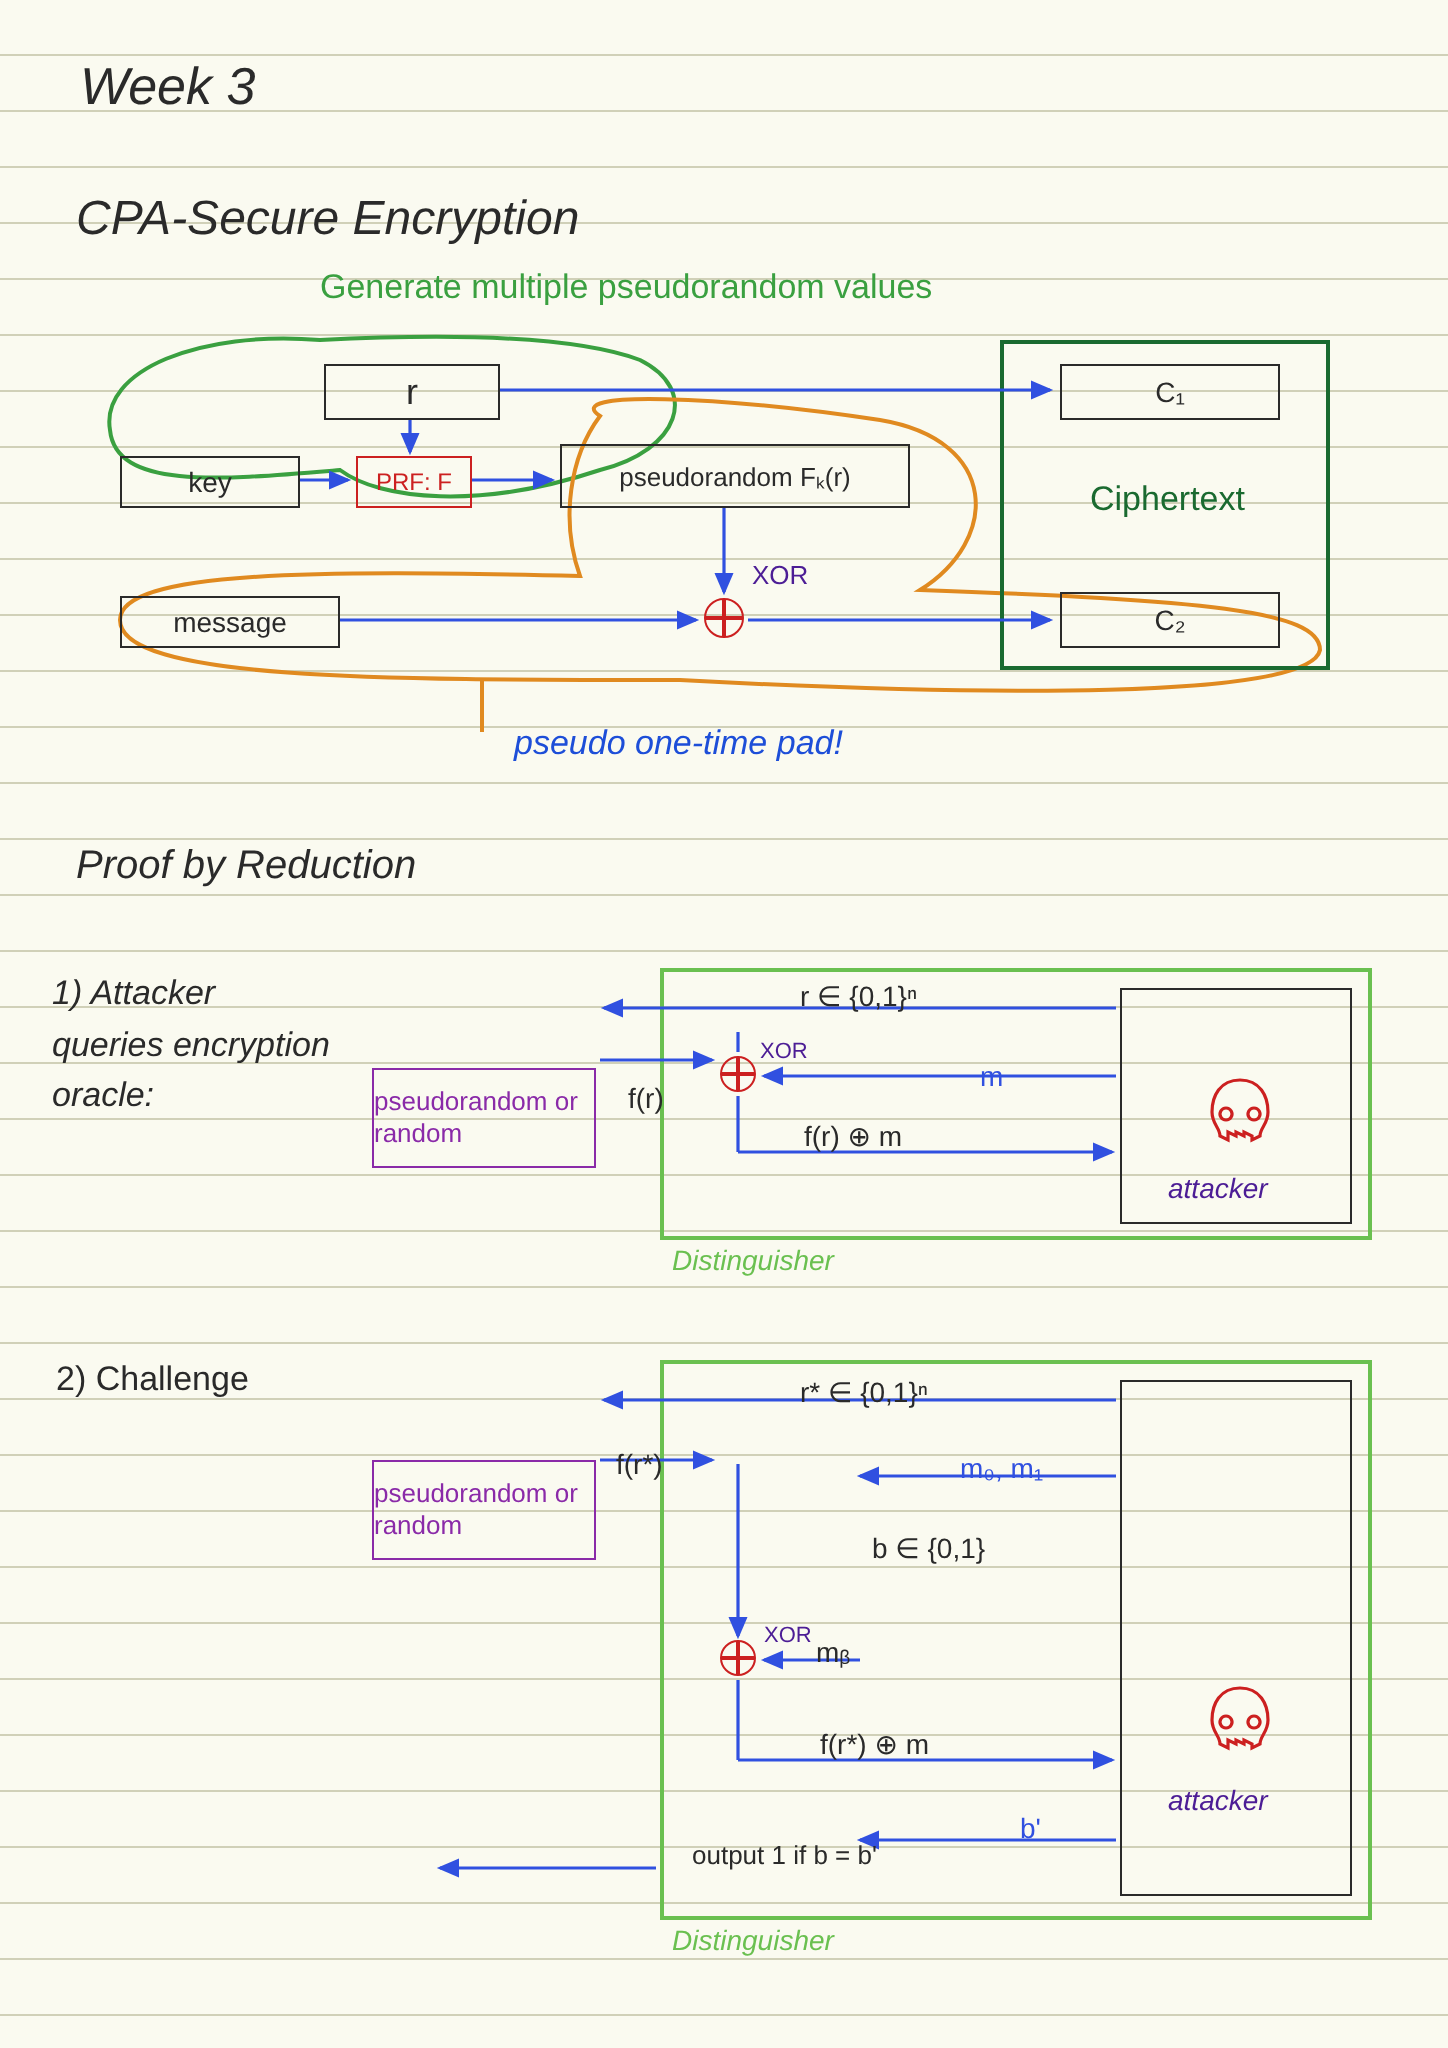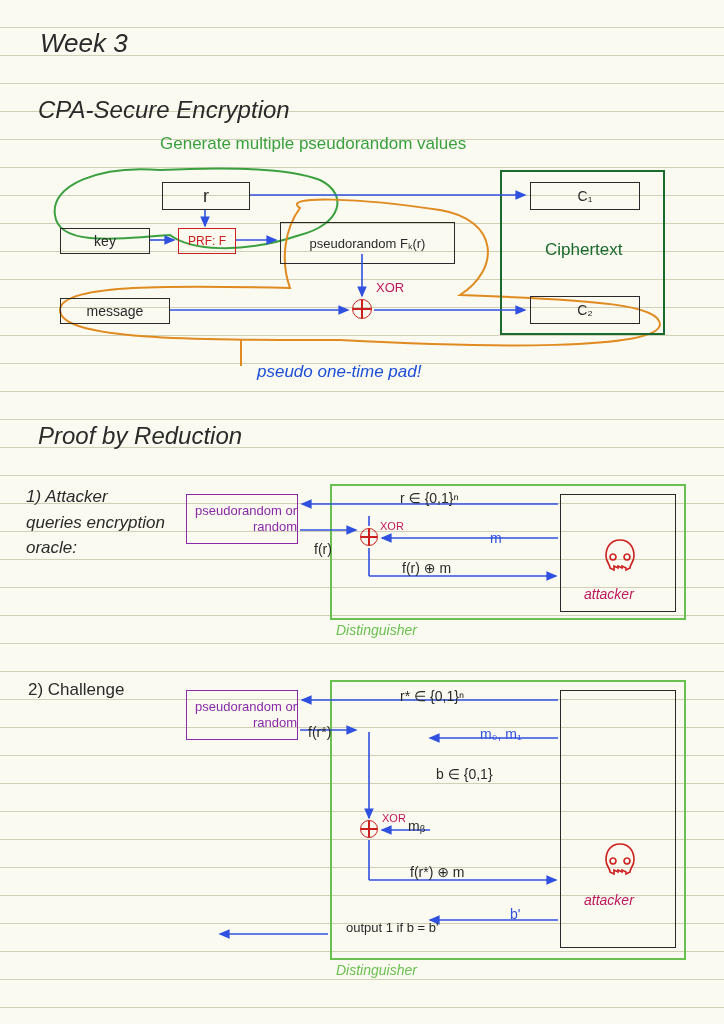--- a/index.html
+++ b/index.html
@@ -35,21 +35,21 @@
     position: absolute;
     border: 1.5px solid #2a2a2a;
     background: transparent;
     display: flex;
     align-items: center;
     justify-content: center;
     font-size: 14px;
     color: #2a2a2a;
   }
   .box.redtext { color: #cc2020; border-color: #cc2020; }
-  .box.purpletext { color: #8a2aa8; border-color: #8a2aa8; text-align: right; line-height: 1.2; font-size: 13px; }
+  .box.purpletext { color: #8a2aa8; border-color: #8a2aa8; text-align: left; line-height: 1.2; font-size: 13px; margin-top: 40px; }
   .cipherbox {
     position: absolute;
     border: 2px solid #1a6a30;
     background: transparent;
   }
   .distinguisher {
     position: absolute;
     border: 2px solid #6ac050;
     background: transparent;
   }
@@ -67,21 +67,21 @@
   }
   .xor-circle::before { width: 100%; height: 1.6px; }
   .xor-circle::after { width: 1.6px; height: 100%; }
   .annot {
     position: absolute;
     font-size: 14px;
     color: #2a2a2a;
   }
   .annot.green { color: #3aa040; }
   .annot.orange { color: #1d4ed8; font-style: italic; margin-left: 32px; }
-  .annot.red { color: #be185d; text-align: center; }
+  .annot.red { color: #4c1d95; text-align: center; }
   .annot.blue { color: #3050e0; }
   .annot.lime { color: #6ac050; font-style: italic; }
   .skull {
     position: absolute;
     width: 40px; height: 40px;
   }
   .freehand {
     position: absolute;
     stroke-width: 2;
     fill: none;
@@ -104,21 +104,21 @@
     <path d="M 120 10 C 60 5, 10 25, 15 55 C 18 85, 70 80, 130 75 C 150 90, 200 95, 260 75 C 300 65, 310 35, 280 20 C 240 5, 160 8, 120 10 Z" stroke="#3aa040" fill="none" stroke-width="2" stroke-linecap="round"></path>
   </svg>
 
   <svg class="freehand" style="top:190px;left:40px" width="640" height="170">
     <path d="M 260 18 C 240 5, 320 8, 400 20 C 460 30, 460 80, 420 105 C 560 110, 620 115, 620 135 C 615 160, 450 158, 300 150 C 150 150, 20 150, 20 120 C 20 95, 120 95, 250 98 C 240 70, 245 38, 260 18 Z" stroke="#e08a20" fill="none" stroke-width="2" stroke-linecap="round"></path>
   </svg>
 
   <div class="box" style="top:182px;left:162px;width:88px;height:28px;font-size:18px">r</div>
   <div class="box" style="top:228px;left:60px;width:90px;height:26px">key</div>
   <div class="box redtext" style="top:228px;left:178px;width:58px;height:26px;font-size:12px">PRF: F</div>
-  <div class="box" style="top:222px;left:280px;width:175px;height:42px;font-size:13px">pseudorandom Fₖ(r)</div>
+  <div class="box" style="top:222px;left:280px;width:175px;height:32px;font-size:13px">pseudorandom Fₖ(r)</div>
   <div class="box" style="top:298px;left:60px;width:110px;height:26px">message</div>
 
   <div class="cipherbox" style="top:170px;left:500px;width:165px;height:165px"></div>
   <div class="box" style="top:182px;left:530px;width:110px;height:28px">C₁</div>
   <div class="annot" style="top:240px;left:545px;font-size:17px;color:#1a6a30">Ciphertext</div>
   <div class="box" style="top:296px;left:530px;width:110px;height:28px">C₂</div>
 
   <div class="xor-circle" style="top:299px;left:352px"></div>
   <div class="annot red" style="top:280px;left:376px;font-size:13px">XOR</div>
 
@@ -143,21 +143,21 @@
 
     <line x1="324" y1="140" x2="475" y2="140" stroke="#3050e0" stroke-width="1.6" marker-end="url(#ah)"></line>
   </svg>
 
   <div class="annot orange" style="top:362px;left:225px;font-size:17px">pseudo one-time pad!</div>
 
   <svg style="position:absolute;top:338px;left:235px" width="12" height="28">
     <line x1="6" y1="28" x2="6" y2="2" stroke="#e08a20" stroke-width="2"></line>
   </svg>
 
-  <div class="hand-title" style="top:422px;left:38px;font-size:24px">Proof by Reduction</div>
+  <div class="hand-title" style="top:422px;left:38px;font-size:20px">Proof by Reduction</div>
 
   <div class="annot" style="top:484px;left:26px;width:140px;font-size:17px;font-style:italic;line-height:1.5">1) Attacker queries encryption oracle:</div>
 
   <div class="distinguisher" style="top:484px;left:330px;width:356px;height:136px"></div>
   <div class="annot lime" style="top:622px;left:336px;font-size:14px">Distinguisher</div>
 
   <div class="box purpletext" style="top:494px;left:186px;width:112px;height:50px">pseudorandom or random</div>
 
   <div class="box" style="top:494px;left:560px;width:116px;height:118px"></div>
   <svg class="skull" style="top:536px;left:600px" viewBox="0 0 40 40">

